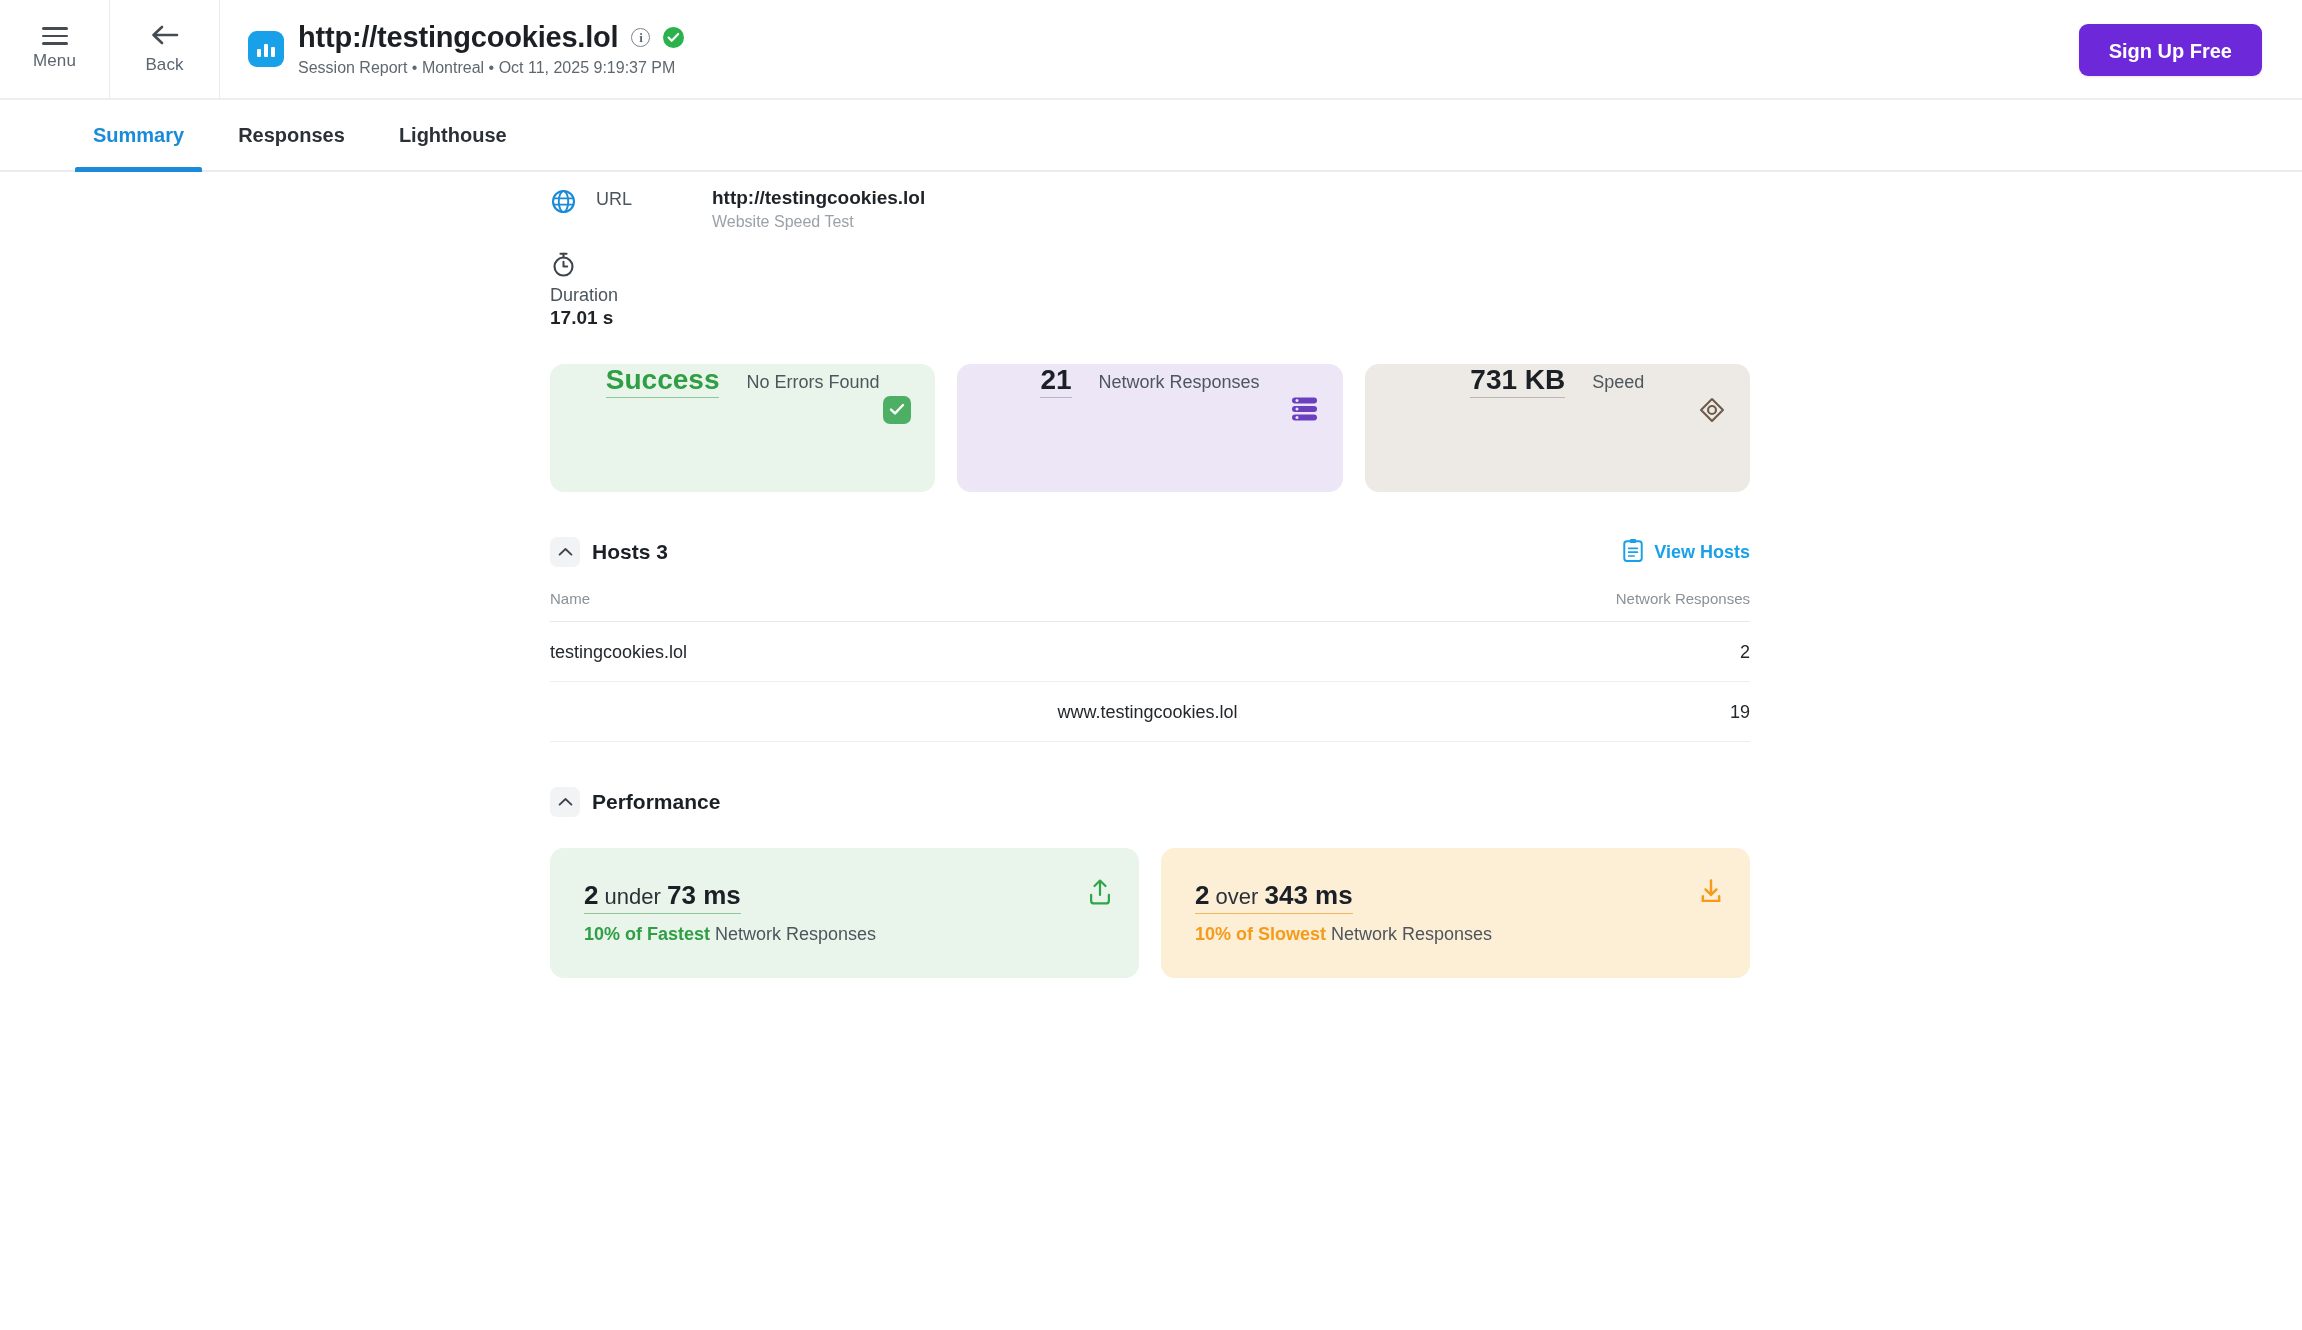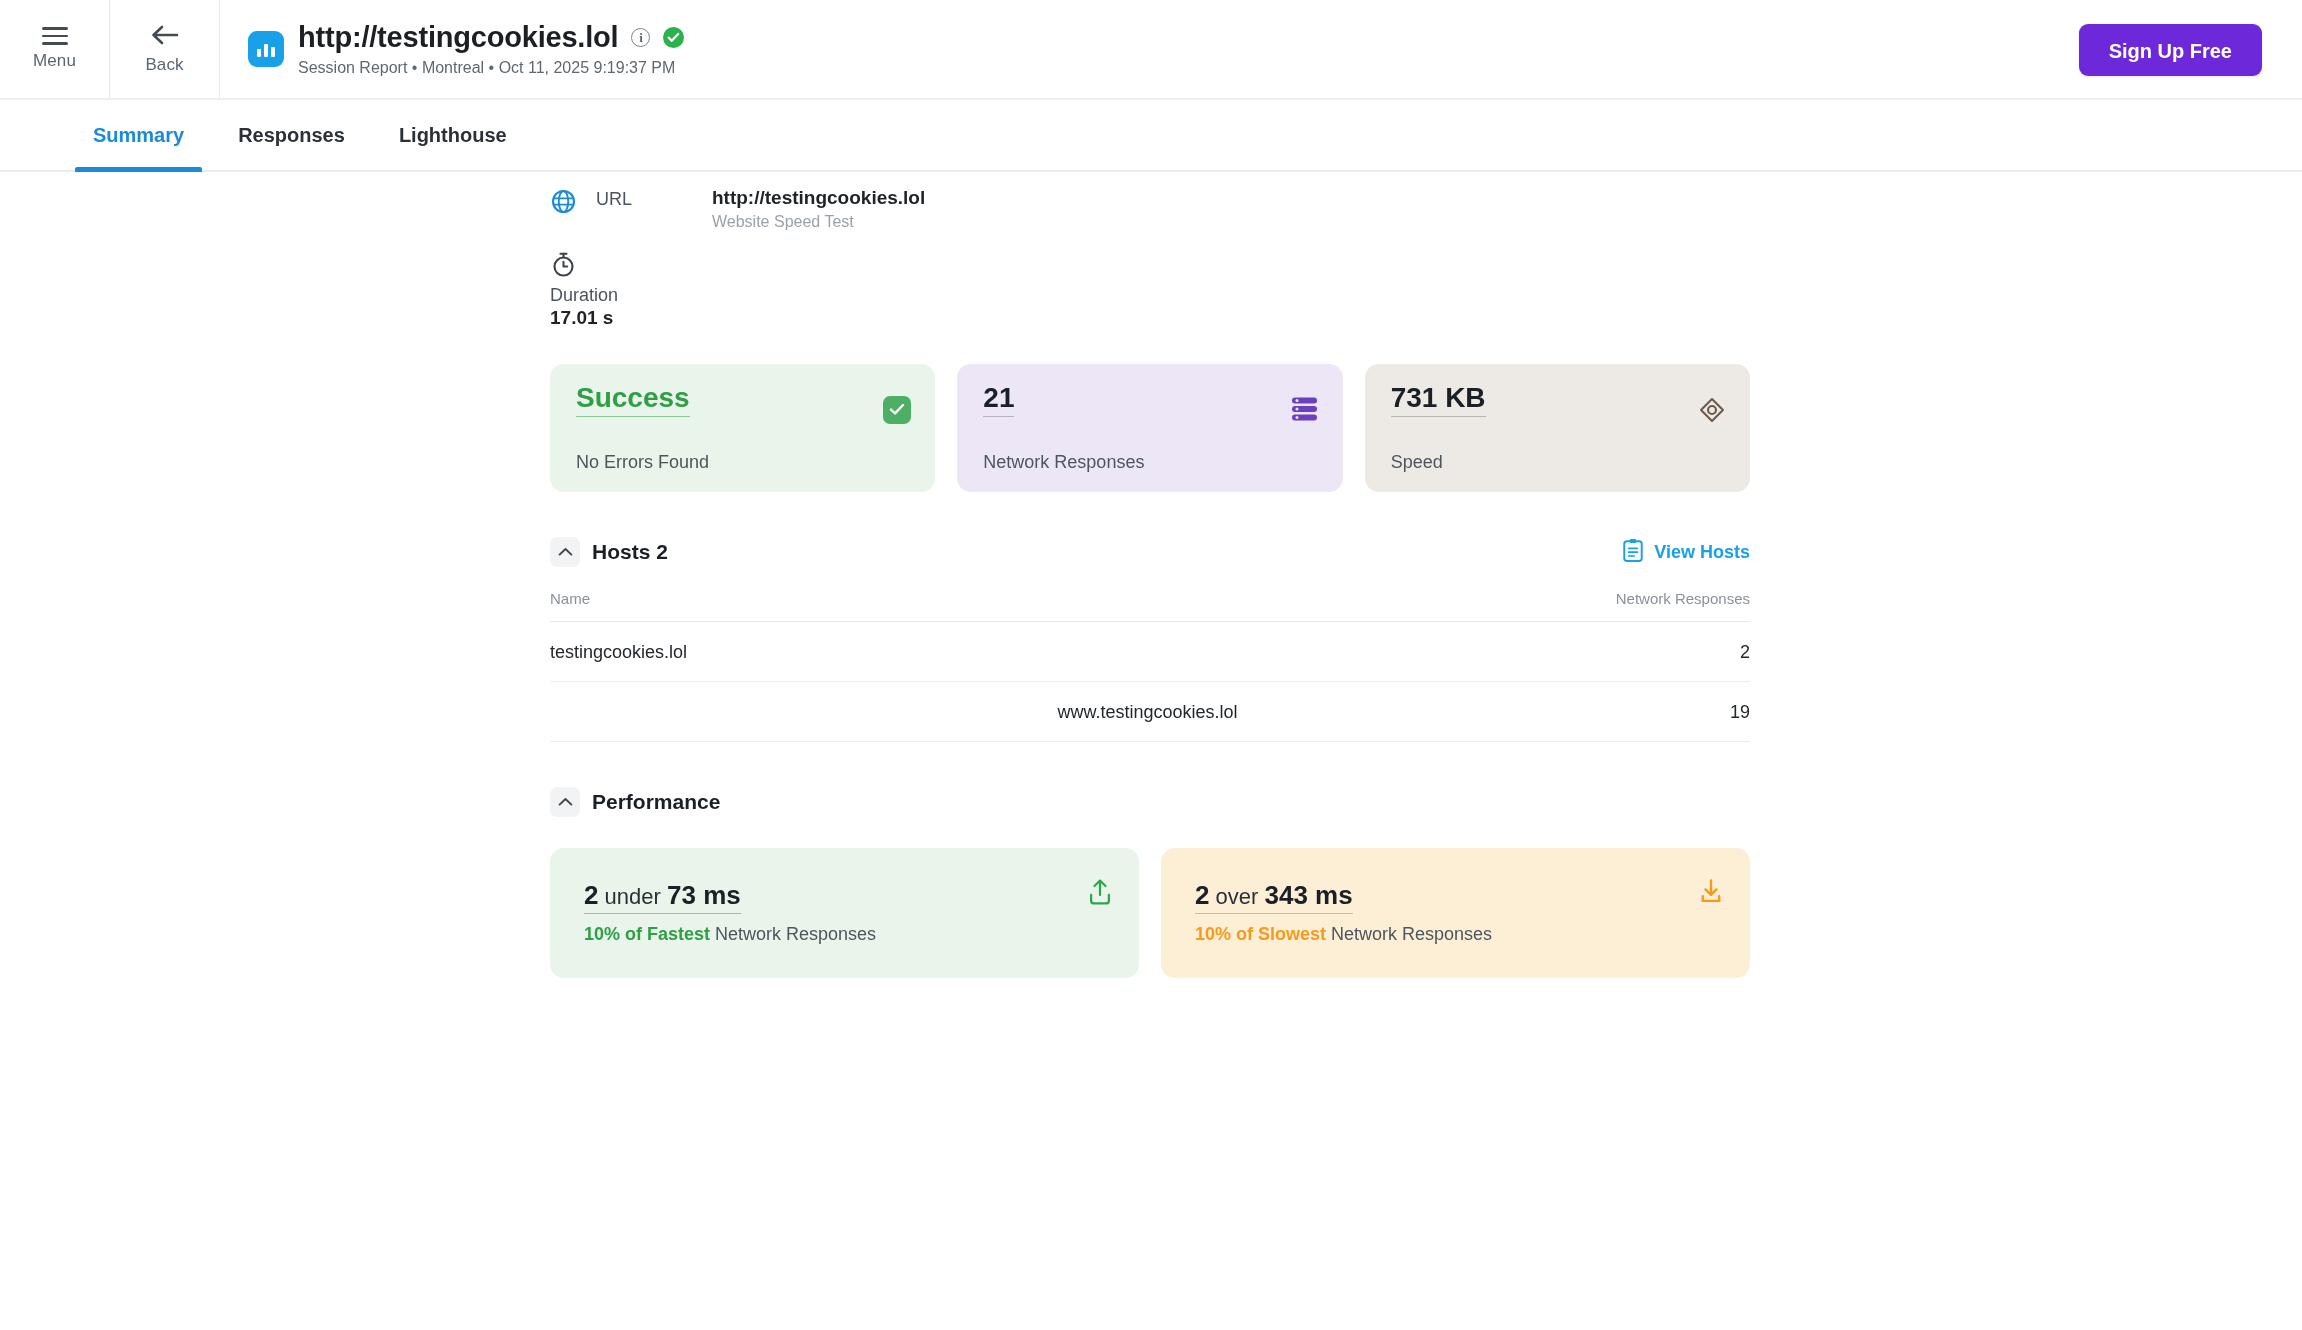--- a/index.html
+++ b/index.html
@@ -158,21 +158,21 @@
   .meta-row.duration .meta-val { font-weight: 700; }
 
   
   .stat-cards { display:flex; gap: 22px; margin-top: 34px; }
   .stat-card {
     flex: 1;
     height: 128px;
     border-radius: 14px;
     position: relative;
     padding: 0 26px;
-    display: flex; flex-direction: column; justify-content: center; gap: 27px;
+    display: flex; flex-direction: row; justify-content: center; gap: 27px;
   }
   .stat-card.success { background:#e9f4ea; }
   .stat-card.responses { background:#ece6f7; }
   .stat-card.size { background:#edeae6; }
   .stat-big {
     font-size: 28px; font-weight: 700; line-height: 1.15;
     display: inline-block;
     border-bottom: 1.5px solid rgba(0,0,0,.22);
     padding-bottom: 1px;
     align-self: flex-start;
@@ -380,21 +380,21 @@
       </span>
     </div>
   </div>
 
   <div class="section-head">
     <span class="chev-btn">
       <svg width="15" height="10" viewBox="0 0 15 10">
         <path d="M1.6 7.6 L7.5 2 L13.4 7.6" fill="none" stroke="#3d444b" stroke-width="1.9" stroke-linecap="round" stroke-linejoin="round"></path>
       </svg>
     </span>
-    <span class="section-title">Hosts 2</span>
+    <span class="section-title">Hosts 3</span>
     <span class="view-link">
       <span>
         <svg width="22" height="24" viewBox="0 0 20 22">
           <rect x="2" y="3" width="16" height="18" rx="2.4" fill="none" stroke="#18a0e8" stroke-width="1.8"></rect>
           <rect x="7" y="1" width="6" height="3.6" rx="1.2" fill="#18a0e8"></rect>
           <path d="M6 9.5 H14 M6 13 H14 M6 16.5 H11" stroke="#18a0e8" stroke-width="1.6" stroke-linecap="round"></path>
         </svg>
       </span>
       <span>View Hosts</span>
     </span>

